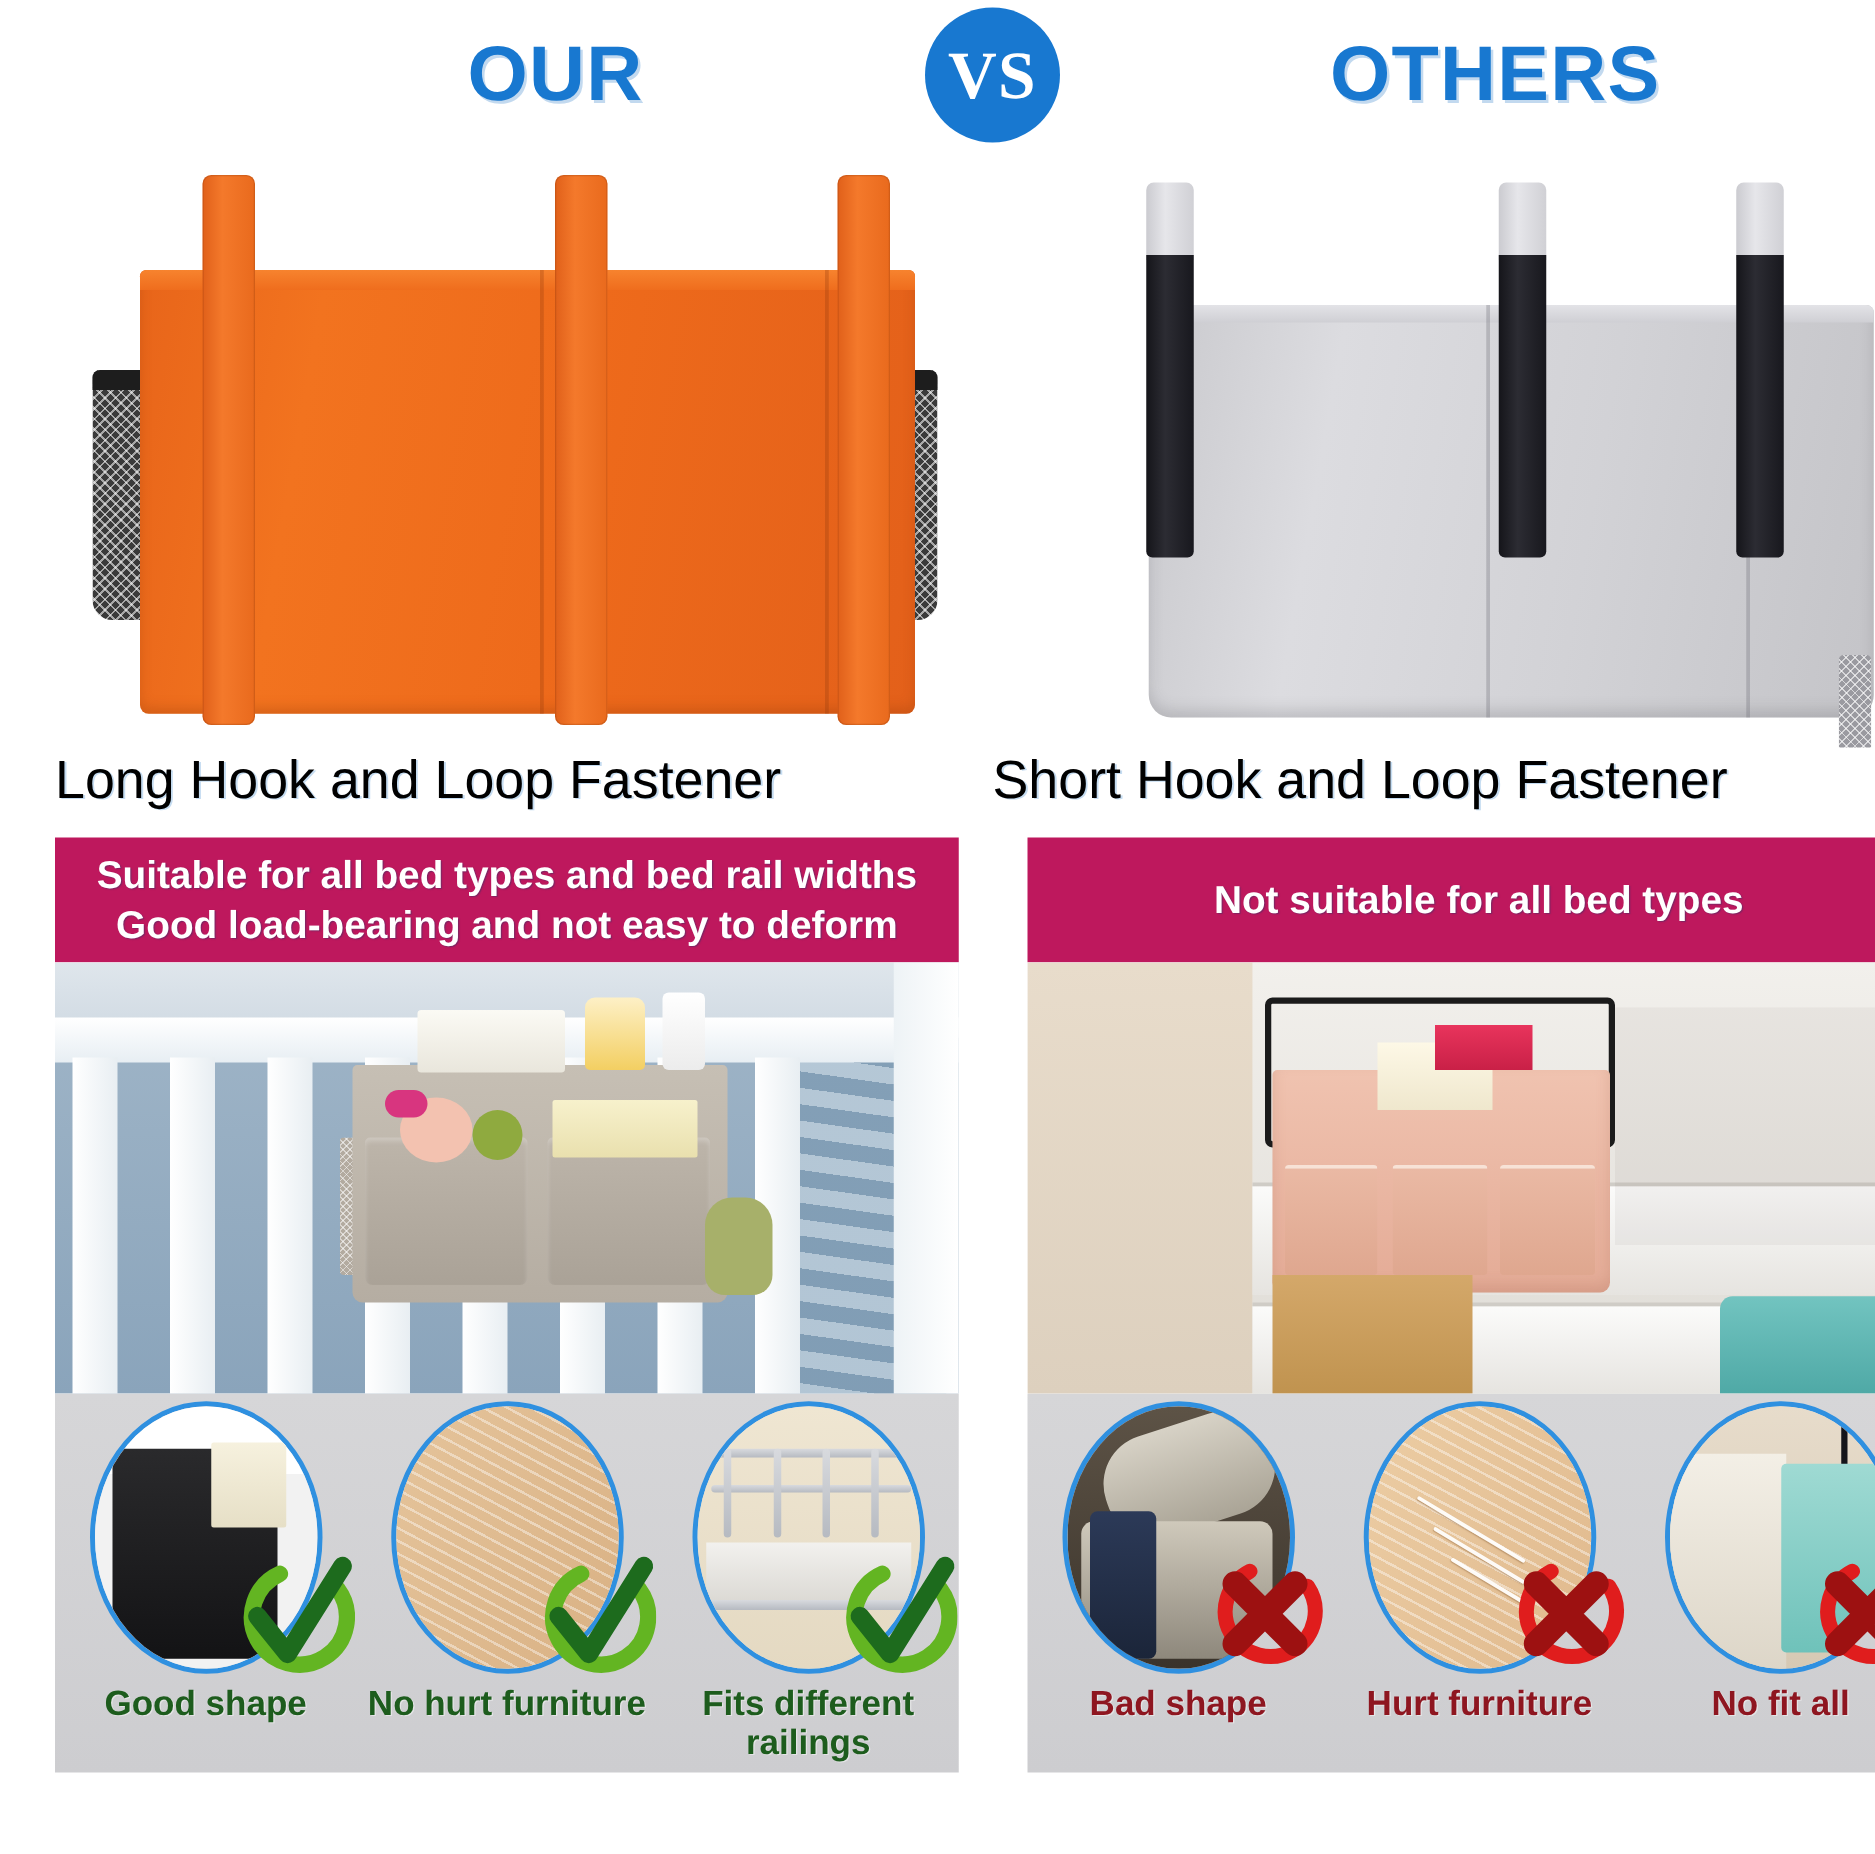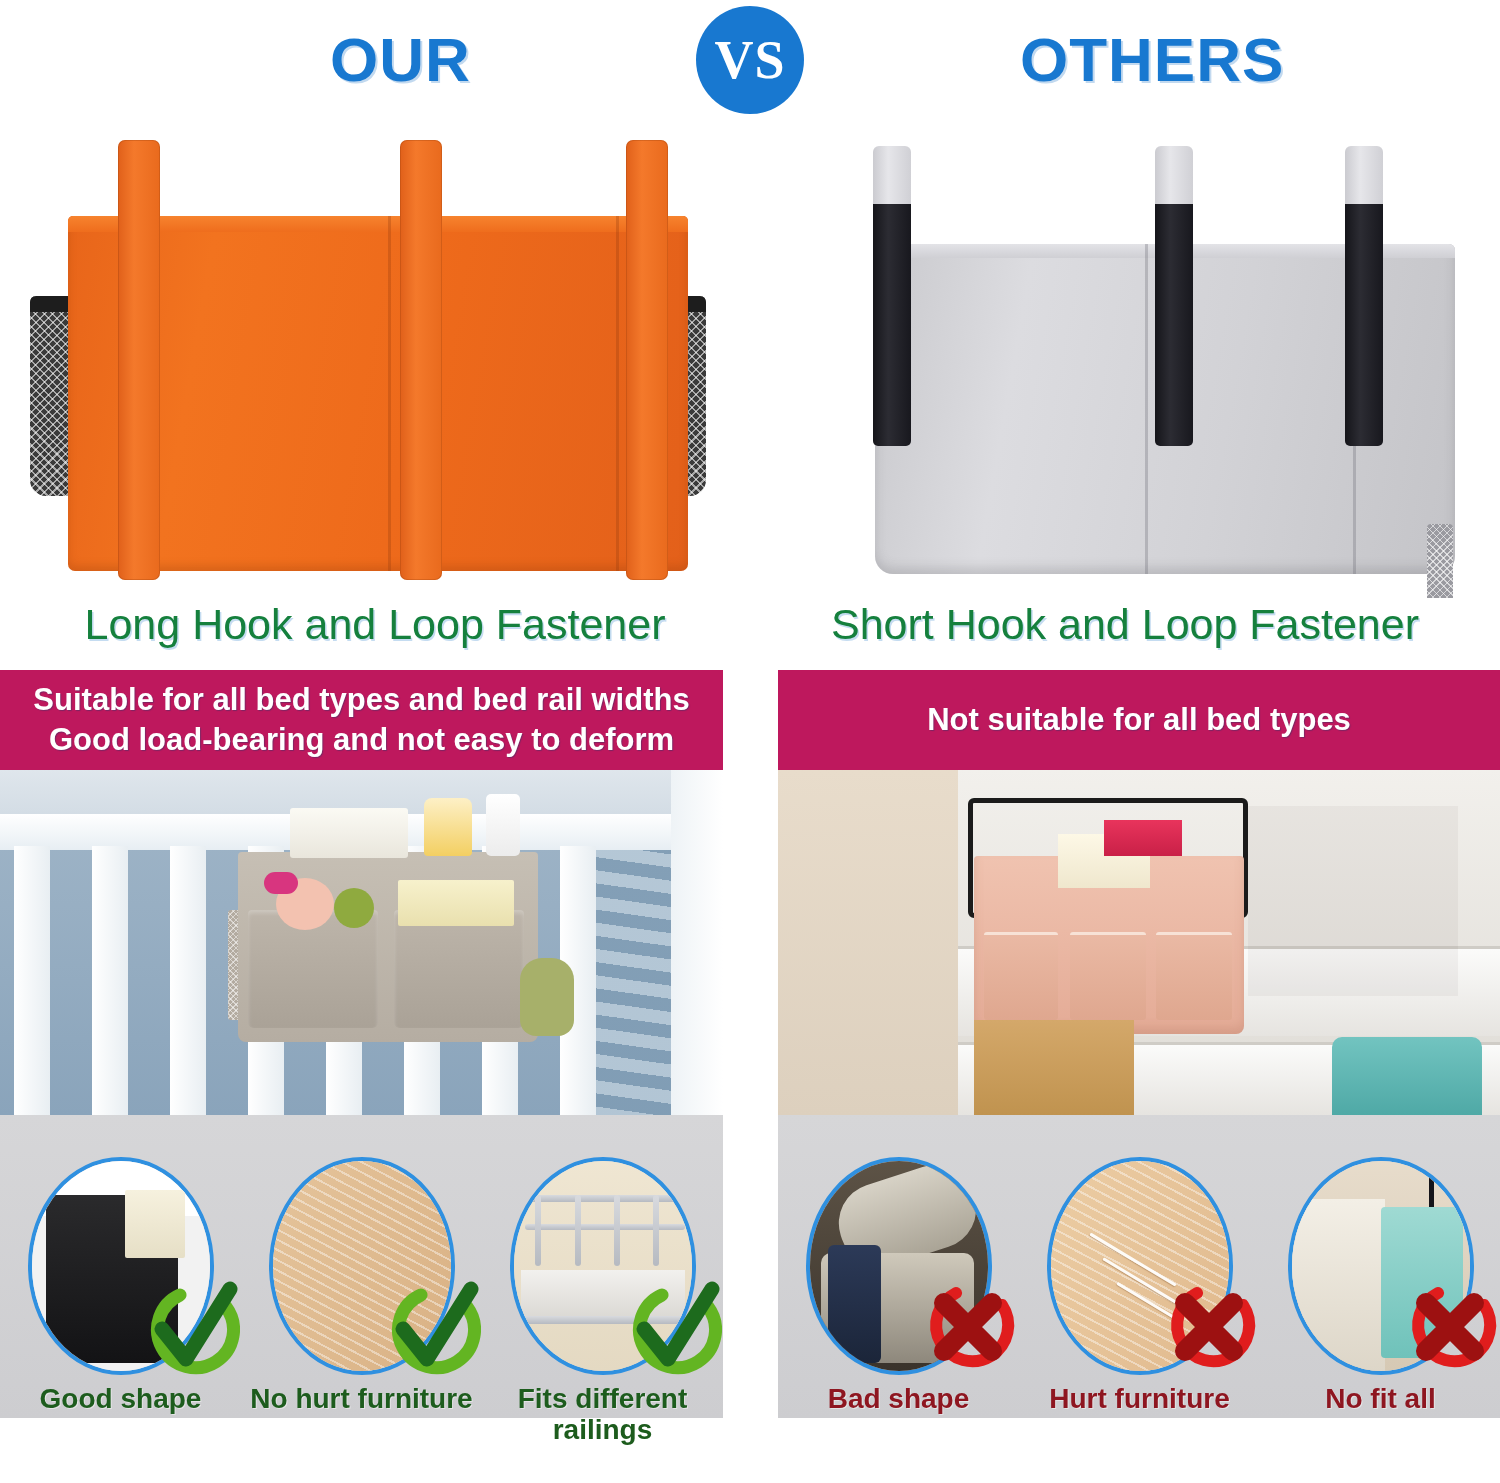--- a/index.html
+++ b/index.html
@@ -3,21 +3,21 @@
 <meta charset="utf-8">
 <style>
   * { box-sizing: border-box; margin: 0; padding: 0; }
   html, body {
     width: 1500px; height: 1483px;
     background: #ffffff;
     font-family: "Liberation Sans", sans-serif;
     overflow: hidden;
   }
 
-  .page { position: relative; width: 1500px; height: 1483px; background: #fff; }
+  .page { position: relative; width: 1500px; height: 1483px; background: #fff; padding-left: 44px; }
 
   
   .header { position: relative; width: 1500px; height: 128px; background: #fff; }
   .hdr-our, .hdr-others {
     position: absolute; top: 24px;
     font-size: 62px; font-weight: bold; letter-spacing: 1px;
     color: #1878d0;
     text-shadow: 2px 2px 0 rgba(120,170,220,0.45);
   }
   .hdr-our   { left: 330px; }
@@ -128,21 +128,21 @@
   .dim-label {
     position: absolute; left: 0; top: 196px; width: 120px;
     text-align: center; color: #1878d0;
     font-size: 38px; font-weight: bold; line-height: 1.08;
   }
 
   
   .fastener-row { position: relative; width: 1500px; height: 72px; background:#fff; }
   .fastener-title {
     position: absolute; top: 2px; width: 750px;
-    text-align: center; color: #15803d;
+    color: #000000;
     font-size: 43px; font-weight: normal;
     text-shadow: 1.5px 1.5px 0 rgba(140,185,228,.5);
   }
   .fastener-title.l { left: 0px; }
   .fastener-title.r { left: 750px; }
 
   
   .banner-row { position: relative; width: 1500px; height: 100px; background: #fff; }
   .banner {
     position: absolute; top: 0; height: 100px;
@@ -236,21 +236,21 @@
   }
   .b-box { position:absolute; left:196px; top:250px; width:160px; height:95px; background: linear-gradient(#d4a86a,#c0934f); }
   .b-chair { position:absolute; right:18px; bottom:0; width:150px; height:78px; background: linear-gradient(#72c4c0,#4fa9a6); border-radius:10px 10px 0 0; }
 
   
   .bottom-row { position: relative; width: 1500px; height: 303px; background: #fff; }
   .bottom-panel { position: absolute; top: 0; height: 303px; background: linear-gradient(#d6d6d8,#cdcdd0); }
   .bottom-panel.l { left: 0px;   width: 723px; }
   .bottom-panel.r { left: 778px; width: 722px; }
 
-  .cell { position: absolute; top: 0; width: 241px; height: 303px; margin-top: 36px; }
+  .cell { position: absolute; top: 0; width: 241px; height: 303px; }
   .cell.c0 { left: 0px; }
   .cell.c1 { left: 241px; }
   .cell.c2 { left: 482px; }
 
   .oval {
     position: absolute; left: 28px; top: 6px; width: 186px; height: 218px;
     border-radius: 50% / 50%;
     border: 4px solid #2f90e0;
     overflow: hidden;
     background: #ddd;

